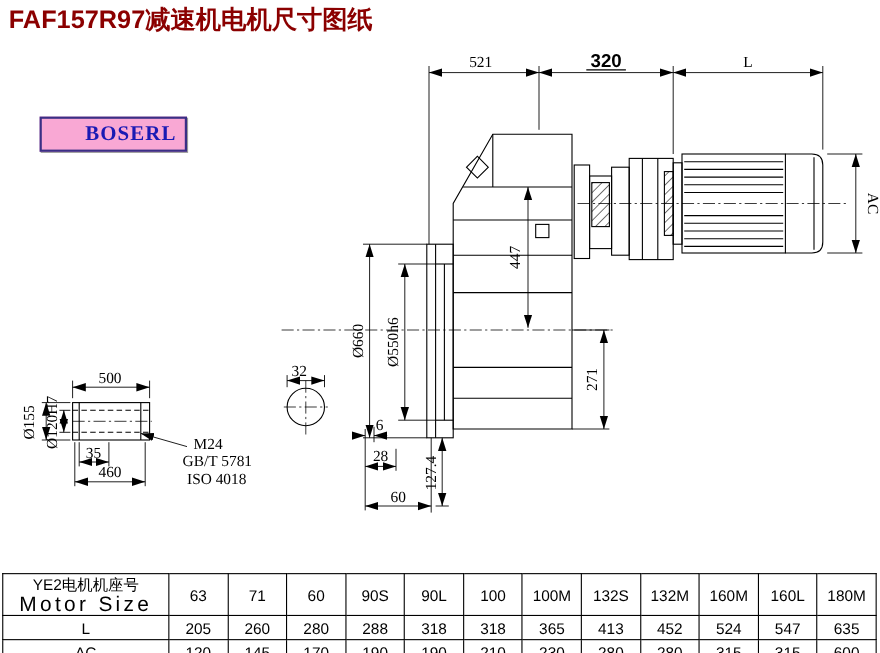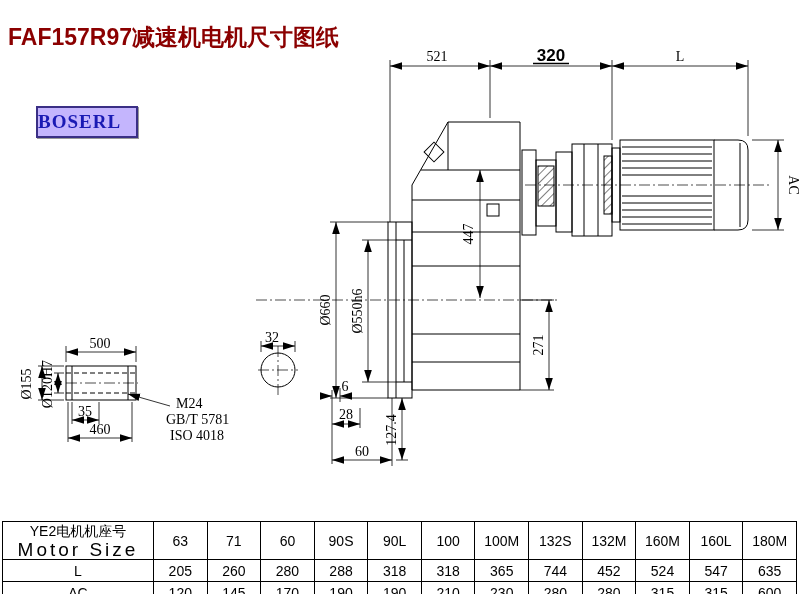--- a/index.html
+++ b/index.html
@@ -1,23 +1,23 @@
 <!DOCTYPE html>
 <html><head>
 <meta charset="utf-8">
 <style>
   html,body{margin:0;padding:0;background:#fff;}
   .page{position:relative;width:800px;height:594px;background:#fff;overflow:hidden;
         font-family:"Liberation Sans",sans-serif;color:#000;}
   .title{position:absolute;left:8px;top:2px;font-size:23px;font-weight:bold;
          font-family:"Liberation Sans",sans-serif;white-space:nowrap;}
   .logo{position:absolute;left:36px;top:106px;width:98px;height:28px;
-        border:2px solid #3a2f85;box-shadow:1px 1px 0 #999;background:#c4b5fd;
-        display:flex;align-items:center;
-        font-family:"Liberation Serif",serif;font-weight:bold;font-size:19px;letter-spacing:1px;}
+        border:2px solid #3a2f85;box-shadow:1px 1px 0 #999;background:#f9a8d4;
+        display:flex;align-items:center;justify-content:center;
+        font-family:"Liberation Serif",serif;font-weight:bold;font-size:19px;letter-spacing:1px;padding-left:32px;}
   svg.drawing{position:absolute;left:0;top:0;}
   svg .d{stroke:#000;fill:none;stroke-width:1;}
   svg .thin{stroke:#000;fill:none;stroke-width:0.8;}
   svg .cl{stroke:#000;fill:none;stroke-width:0.7;stroke-dasharray:11 3 2 3;}
   svg .dash{stroke-dasharray:5 3;}
   svg text{font-family:"Liberation Serif",serif;font-size:14px;fill:#000;stroke:none;}
   svg text.b{font-family:"Liberation Sans",sans-serif;font-weight:bold;font-size:17px;}
   table.dims{position:absolute;left:2px;top:489px;width:795px;border-collapse:collapse;
              table-layout:fixed;font-size:14px;text-align:center;margin-top:32px;}
   table.dims td{border:1px solid #000;padding:0;height:21px;overflow:hidden;}
@@ -190,21 +190,21 @@
       <text x="85" y="416" text-anchor="middle">35</text>
       <text x="100" y="434" text-anchor="middle">460</text>
       <text x="31" y="384" text-anchor="middle" transform="rotate(-90 31 384)">Ø155</text>
       <text x="52" y="384" text-anchor="middle" transform="rotate(-90 52 384)">Ø120H7</text>
       <text x="176" y="408">M24</text>
       <text x="166" y="424">GB/T 5781</text>
       <text x="170" y="440">ISO 4018</text>
     </g>
   </svg>
 
-  <div class="title" style="color: rgb(139, 0, 0); margin-top: 20px;">FAF157R97减速机电机尺寸图纸</div>
+  <div class="title" style="color: rgb(139, 0, 0);">FAF157R97减速机电机尺寸图纸</div>
 
   <div class="logo" style="color: rgb(26, 26, 180); border-color: rgb(58, 47, 133);">
     <span>BOSERL</span>
   </div>
 
   <table class="dims">
     <tbody id="tbody">
       <tr>
         <td class="label-cell">
           <div class="hdr-cn">YE2电机机座号</div>
@@ -225,21 +225,21 @@
         </tr>
     <tr>
           <td class="label-cell">L</td>
           <td>205</td>
           <td>260</td>
           <td>280</td>
           <td>288</td>
           <td>318</td>
           <td>318</td>
           <td>365</td>
-          <td>744</td>
+          <td>413</td>
           <td>452</td>
           <td>524</td>
           <td>547</td>
           <td>635</td>
         </tr>
         <tr>
           <td class="label-cell">AC</td>
           <td>120</td>
           <td>145</td>
           <td>170</td>

